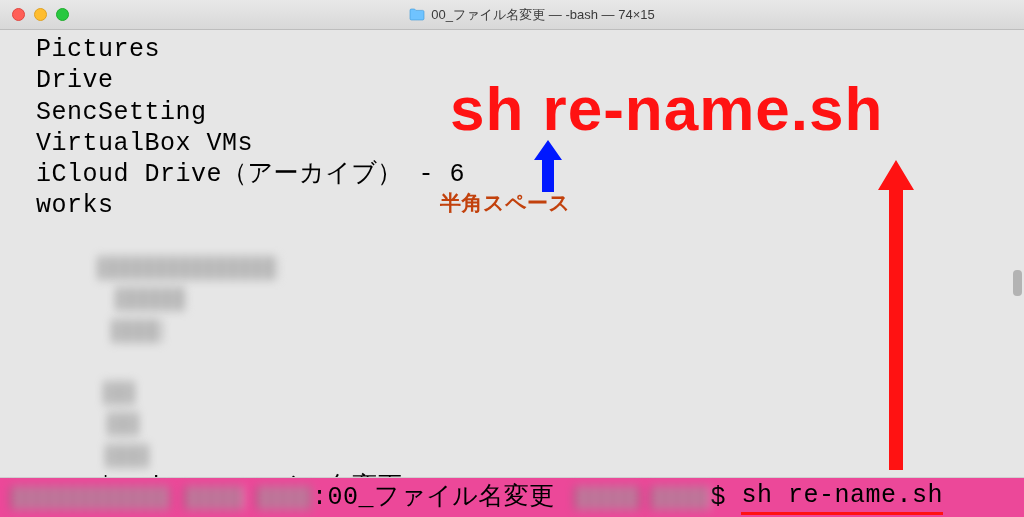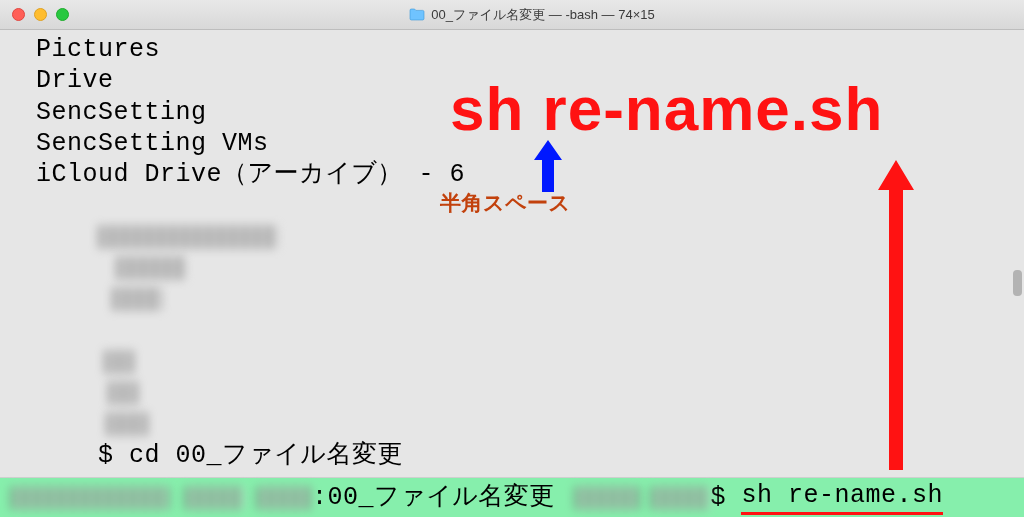--- a/index.html
+++ b/index.html
@@ -46,21 +46,21 @@
     .overlay { position:absolute; pointer-events:none; }
     .big-red { color:#ff1212; font-weight:800; font-size:62px; font-family: Arial, "Helvetica Neue", sans-serif; letter-spacing:1px; }
     .blue-label { color:#c2410c; font-weight:800; font-size:21px; font-family: Arial, "Helvetica Neue", sans-serif; }
 
     .arrow-blue svg, .arrow-red svg { display:block; }
 
     .bottombar {
       position:absolute;
       left:0; right:0; bottom:0;
       height:40px;
-      background:#86efac;
+      background:#ec4899;
       border-top:1px solid #cfcfcf;
       display:flex; align-items:center;
       padding:0 10px;
       font-size:25px;
     }
     .underline-red { border-bottom:3px solid #ff1212; padding-bottom:1px; }
 
     
     .right-scroll-hint { position:absolute; right:2px; top:240px; width:9px; height:26px; background:#b3b3b3; border-radius:4px; }
   </style>
@@ -81,22 +81,23 @@
     </span>
     <span>00_ファイル名変更 — -bash — 74×15</span>
   </div>
 </div>
 
 <div class="term mono">
 
   <div class="line">Pictures</div>
   <div class="line">Drive</div>
   <div class="line">SencSetting</div>
-  <div class="line">SencSetting VMs</div>
+  <div class="line">VirtualBox VMs</div>
   <div class="line">iCloud Drive（アーカイブ） - 6</div>
+  <div class="line">works</div>
 
   <div class="line">
     <span class="blur" style="width:180px"></span>
     <span class="blur" style="width:70px;margin-left:18px"></span>
     <span class="blur" style="width:50px;margin-left:14px"></span>
     <span> </span>
     <span class="blur" style="width:30px;margin-left:6px"></span>
     <span class="blur" style="width:30px;margin-left:10px"></span>
     <span class="blur" style="width:42px;margin-left:8px"></span>
     <span>$ cd 00_ファイル名変更</span>

